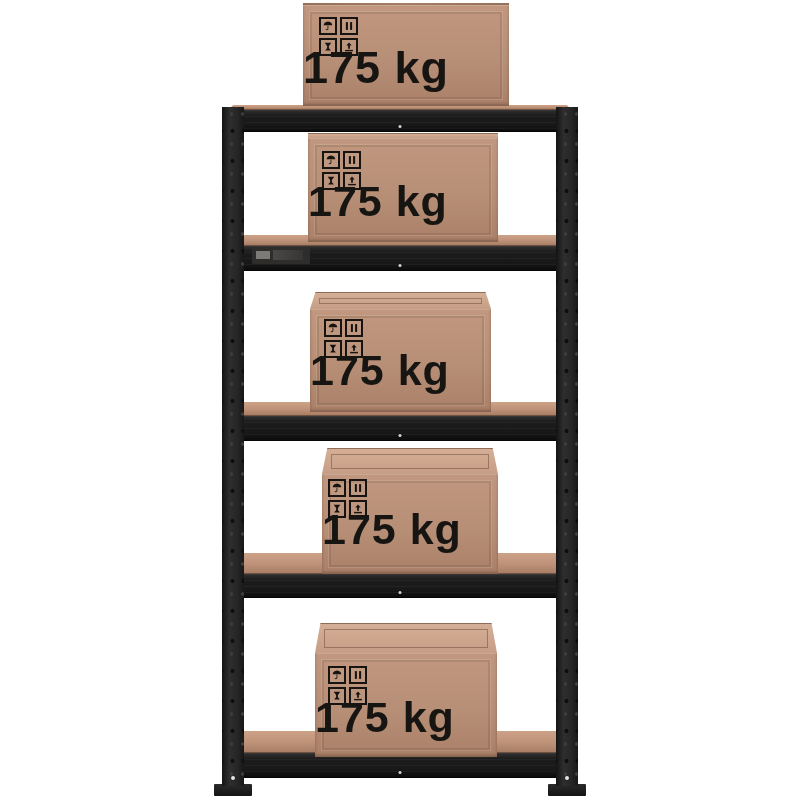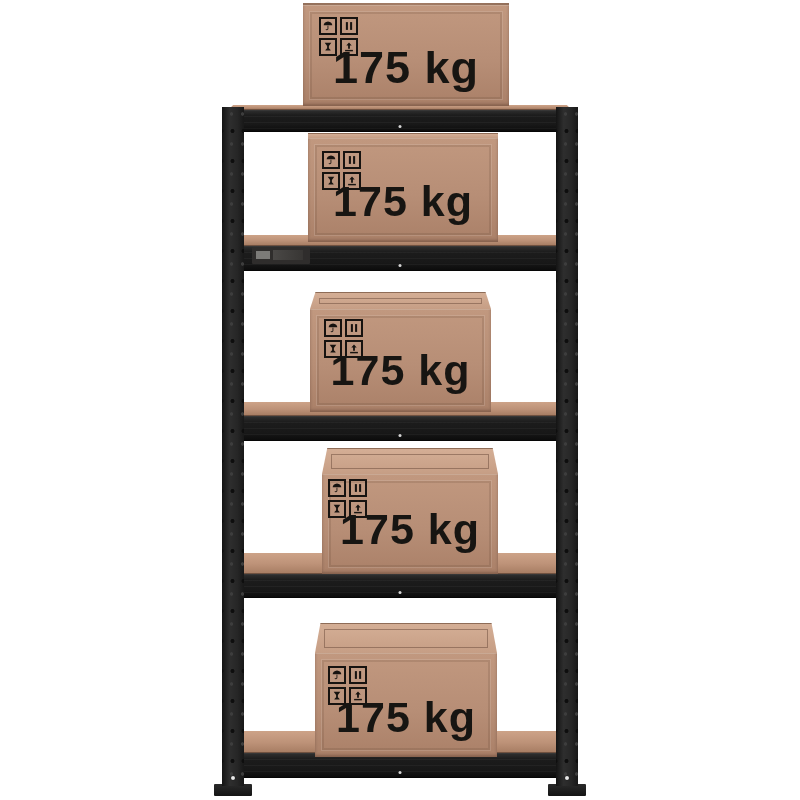--- a/index.html
+++ b/index.html
@@ -94,21 +94,21 @@
   .icons{
     position:absolute;display:grid;grid-template-columns:repeat(2,18px);
     grid-auto-rows:18px;gap:3px;
   }
   .icon-cell{
     border:2px solid #171310;box-sizing:border-box;display:flex;
     align-items:center;justify-content:center;background:rgba(255,255,255,0.04);
   }
   .icon-cell svg{display:block;}
   .kg{
-    position:absolute;left:0;right:0;text-align:center;
+    position:absolute;left:0;right:0;text-align:left;
     font-weight:bold;color:#171512;letter-spacing:1px;line-height:1;
   }
   
   .box1{left:303px;top:3px;width:206px;height:103px;}
   .box1 .icons{left:16px;top:12px;}
   .box1 .kg{top:40px;font-size:45px;}
   .box2{left:308px;top:133px;width:190px;height:109px;}
   .box2 .box-top{height:5px;clip-path:none;}
   .box2 .box-top::after{display:none;}
   .box2 .icons{left:14px;top:13px;}

